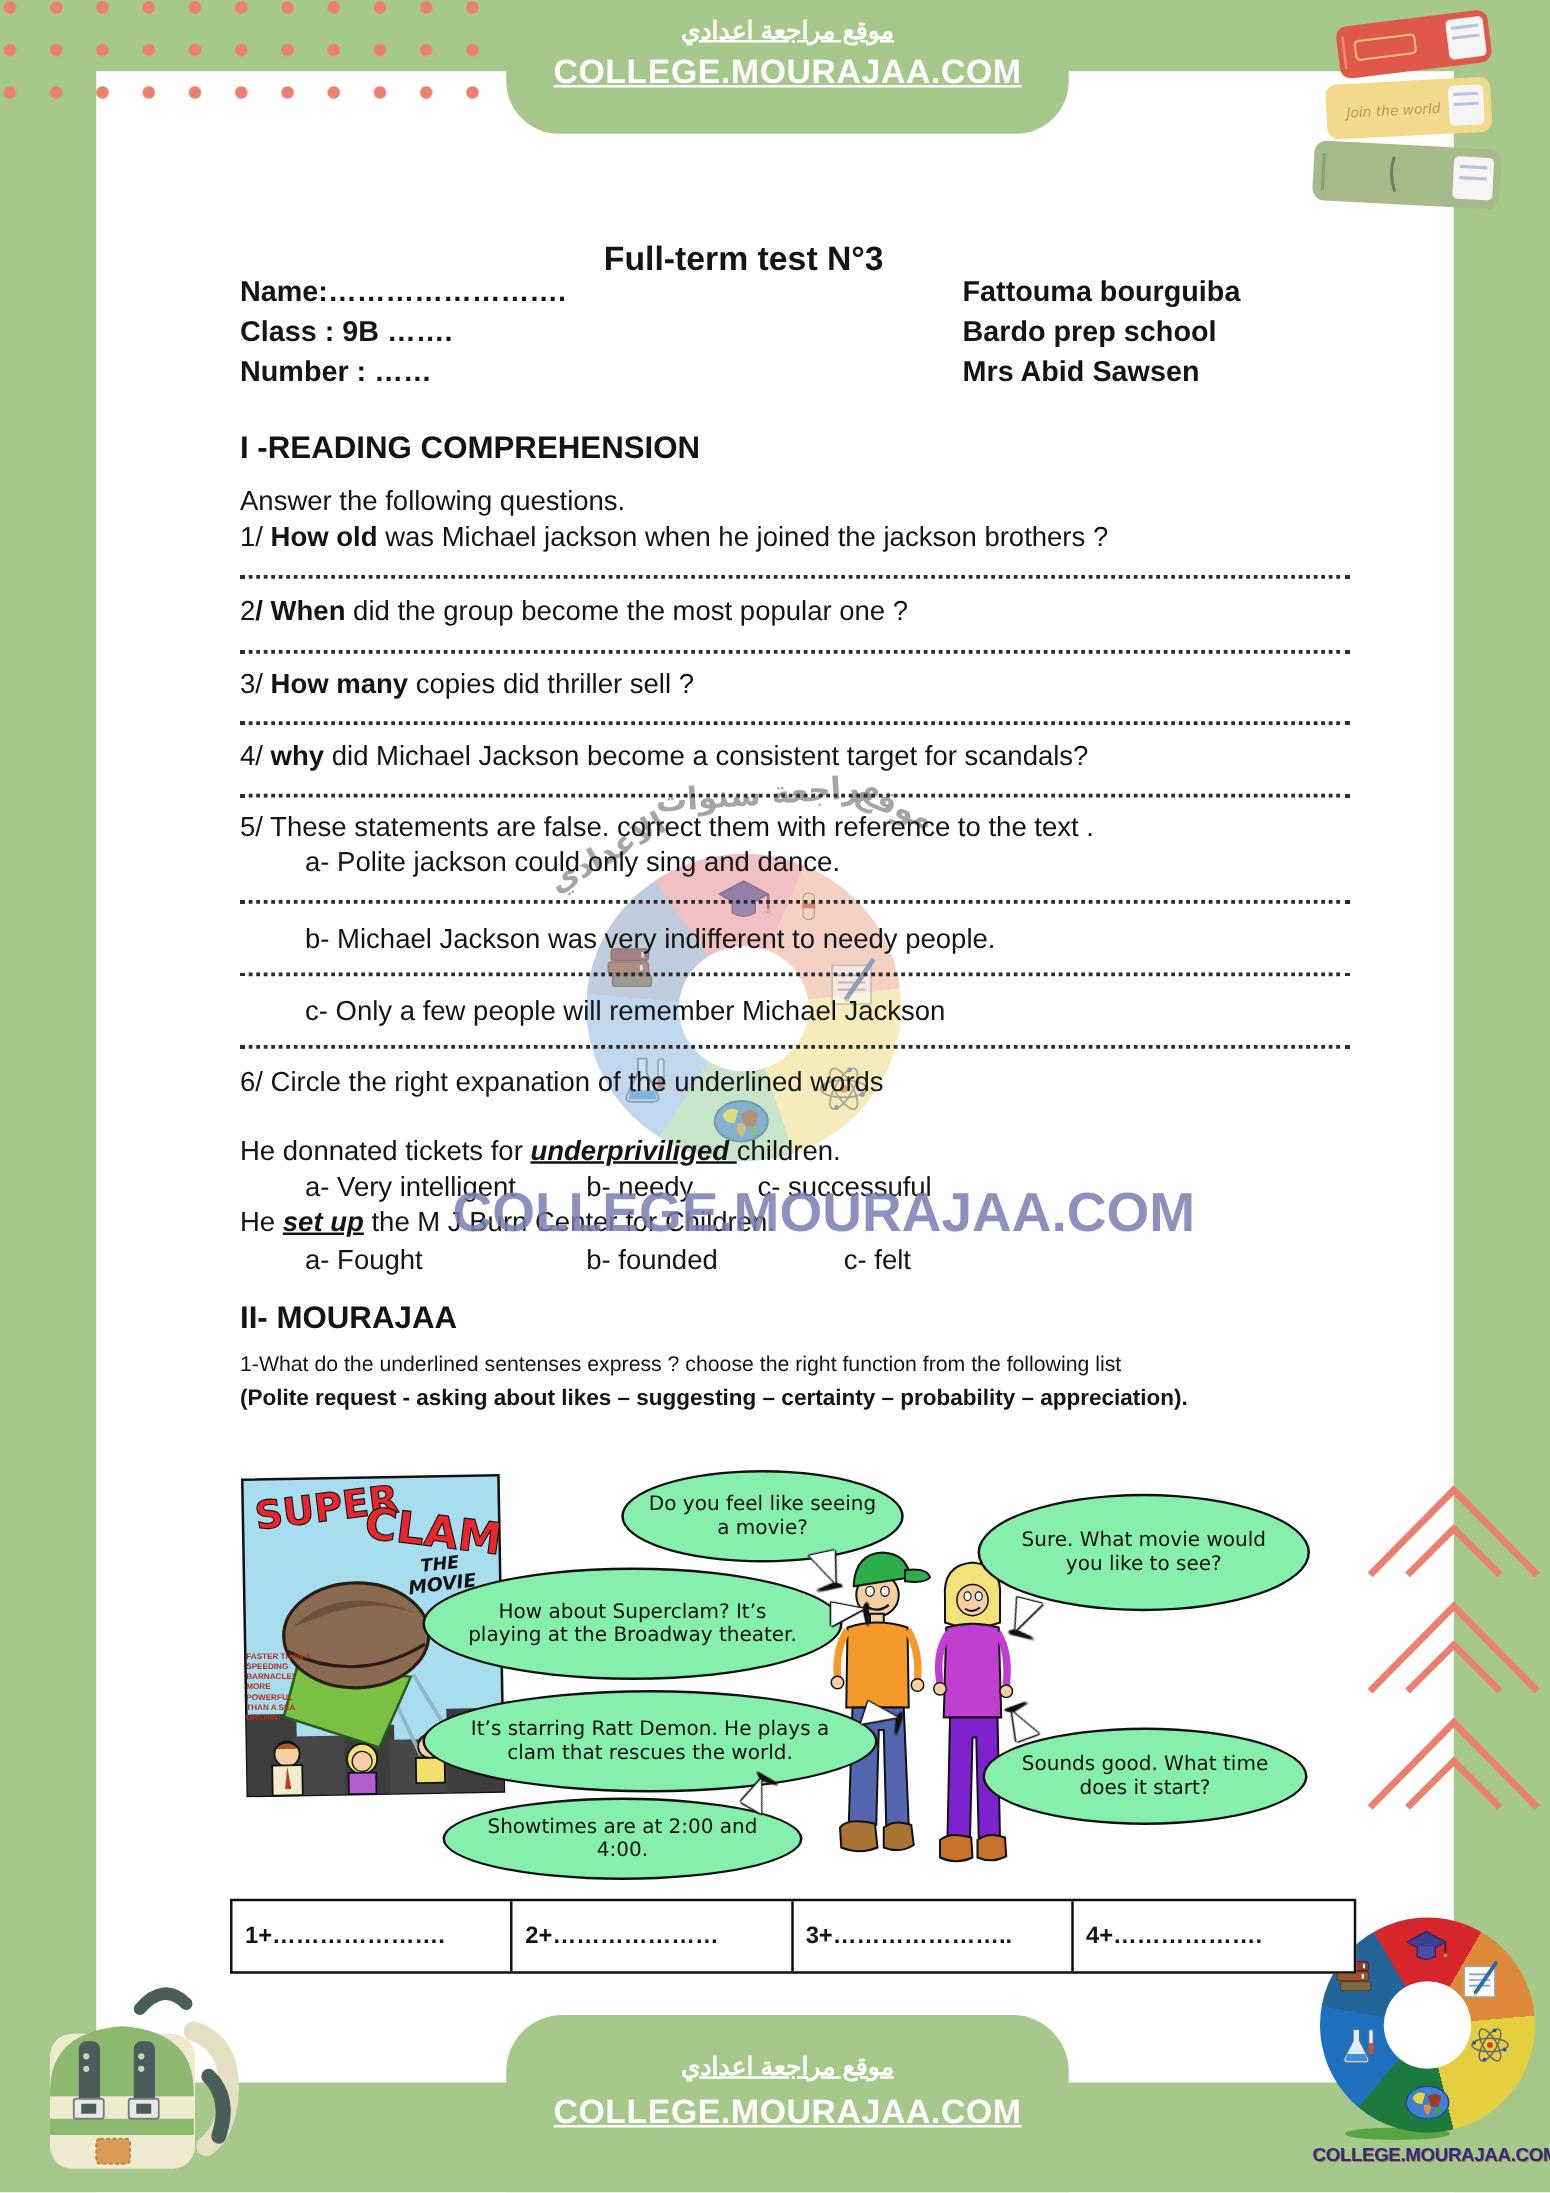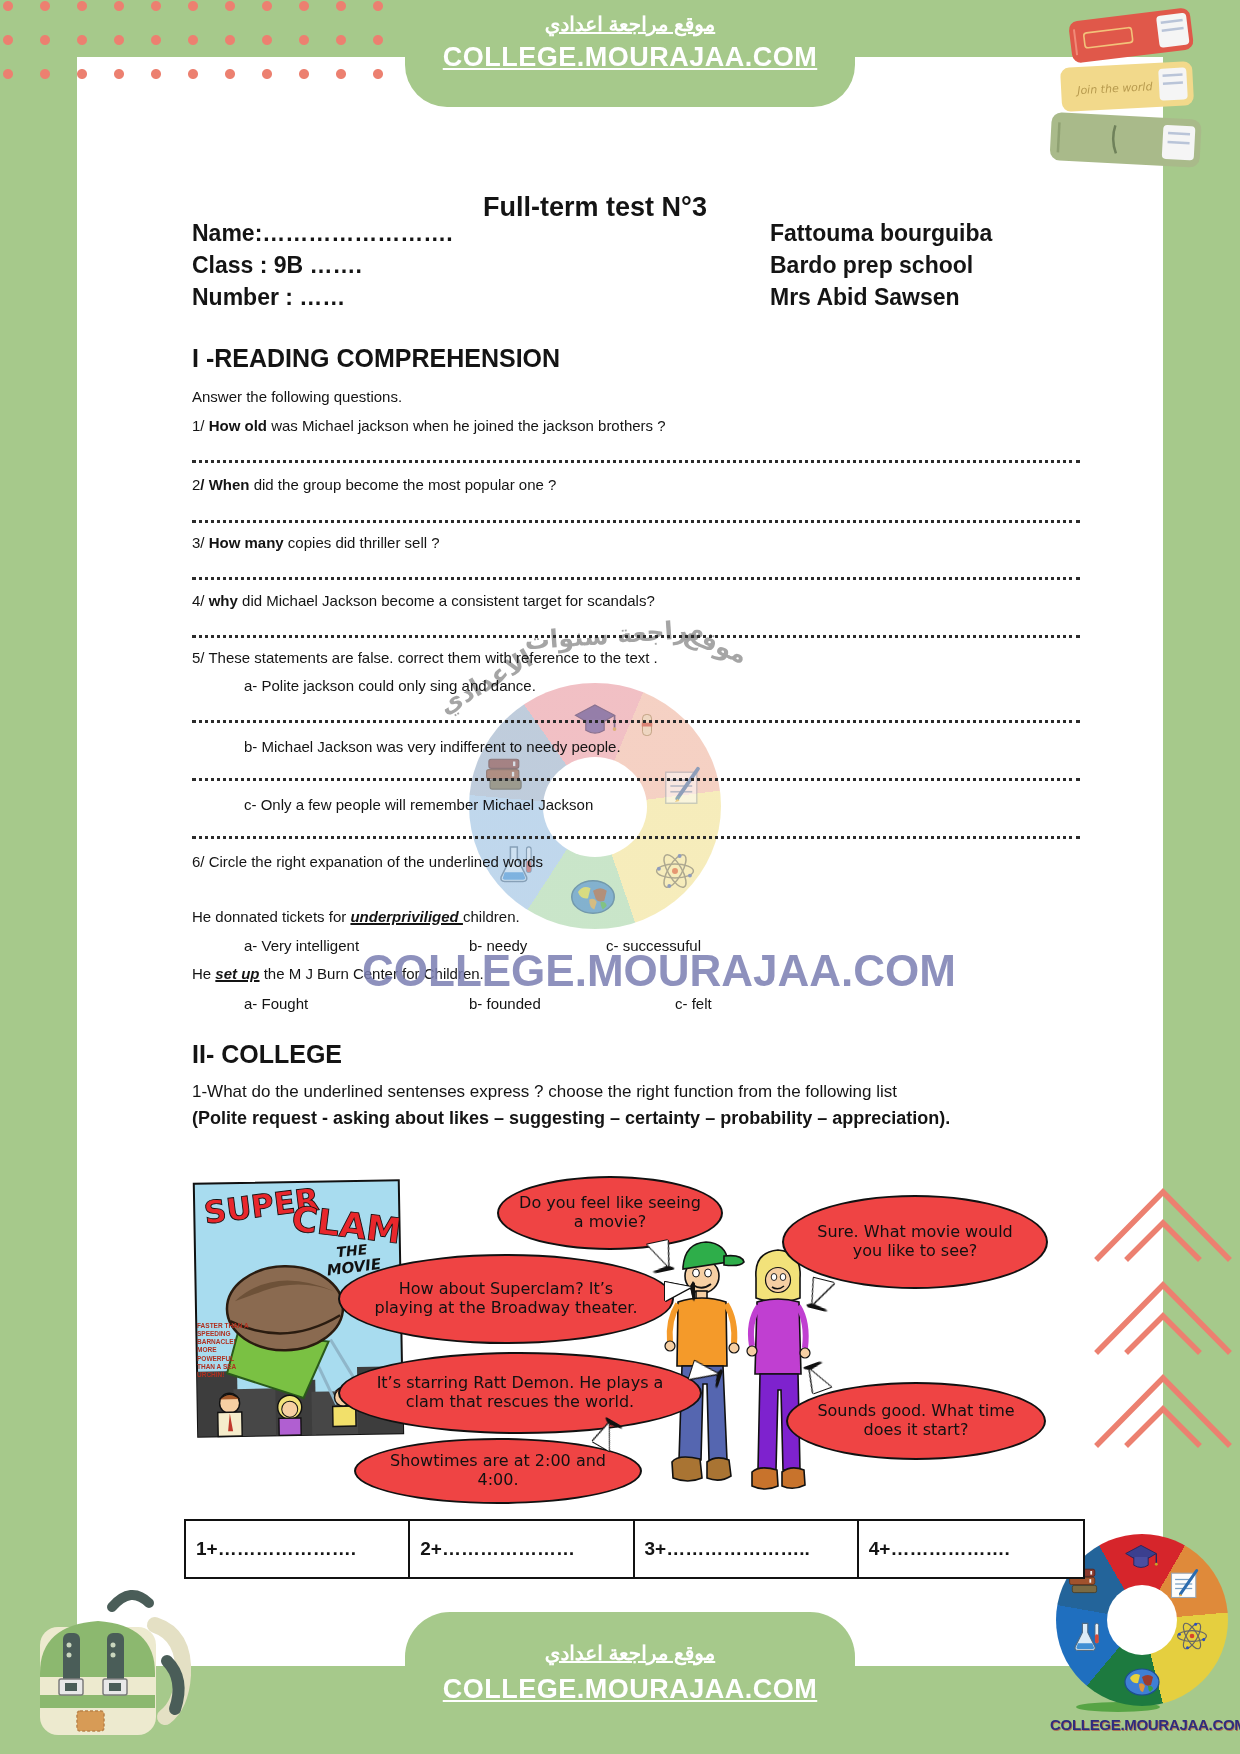--- a/index.html
+++ b/index.html
@@ -14,41 +14,41 @@
   .frame-bottom{left:0;top:1666px;width:1240px;height:88px;}
   .header-tab{left:405px;top:0;width:450px;height:107px;border-radius:0 0 42px 42px;z-index:2;}
   .footer-tab{left:405px;top:1612px;width:450px;height:142px;border-radius:45px 45px 0 0;z-index:2;}
   .site-ar{color:#fff;font-weight:bold;font-size:20px;text-decoration:underline;text-align:center;width:450px;z-index:3;}
   .site-en{color:#fff;font-weight:bold;font-size:27px;letter-spacing:.5px;text-decoration:underline;text-align:center;width:450px;z-index:3;}
   
   .dots{left:2px;top:0;width:402px;height:100px;z-index:3;
         background-image:radial-gradient(circle at 6px 6px,#ec8070 4.5px,rgba(0,0,0,0) 5.5px);
         background-size:37px 34px;}
   
-  .t{font-size:15px;white-space:nowrap;z-index:4;}
+  .t{font-size:22px;white-space:nowrap;z-index:4;}
   .b{font-weight:bold;}
   .h{font-weight:bold;font-size:25px;white-space:nowrap;z-index:4;}
   .title{font-weight:bold;font-size:27px;text-align:center;z-index:4;}
   .fld{font-weight:bold;font-size:23px;white-space:nowrap;z-index:4;}
   .dotline{border-bottom:3px dotted #2b2b2b;height:16px;width:888px;left:192px;z-index:4;}
   .ukey{font-weight:bold;text-decoration:underline;text-decoration-thickness:2px;font-style:italic;}
   
   .wm-ring{left:469px;top:683px;width:252px;height:246px;border-radius:50%;opacity:.55;z-index:1;
      background:conic-gradient(from -35deg,
        rgba(225,120,130,.85) 0deg 58deg, rgba(232,150,120,.8) 58deg 118deg,
        rgba(236,215,110,.85) 118deg 196deg, rgba(140,200,140,.85) 196deg 248deg,
        rgba(120,170,215,.85) 248deg 310deg, rgba(110,140,175,.8) 310deg 360deg);}
   .wm-hole{left:543px;top:757px;width:104px;height:100px;border-radius:50%;background:#fff;z-index:1;}
   .wm-text{left:362px;top:946px;font-weight:bold;font-size:44px;letter-spacing:0;
            color:rgba(122,126,178,.85);white-space:nowrap;z-index:5;}
   .wm-icon{opacity:.5;z-index:1;}
   .logo-icon{z-index:3;}
   .wm-arc{z-index:1;}
   
-  .bubble{position:absolute;background:#ef4444;border:2.5px solid #111;border-radius:50%;
+  .bubble{position:absolute;background:#86efac;border:2.5px solid #111;border-radius:50%;
           display:flex;align-items:center;justify-content:center;text-align:center;
           font-family:"DejaVu Sans",sans-serif;font-size:16px;line-height:1.18;color:#111;z-index:6;}
   .bubble .inner{width:82%;}
   .tail{position:absolute;width:0;height:0;border-style:solid;
         filter:drop-shadow(1px 1px 0 #111) drop-shadow(-1px 0 0 #111) drop-shadow(0 -1px 0 #111);}
   .tail-down{border-left:16px solid transparent;border-right:5px solid transparent;border-top:26px solid #fff;}
   .tail-downl{border-left:5px solid transparent;border-right:16px solid transparent;border-top:26px solid #fff;}
   .tail-right{border-top:5px solid transparent;border-bottom:14px solid transparent;border-left:26px solid #fff;}
   .tail-left{border-top:5px solid transparent;border-bottom:14px solid transparent;border-right:26px solid #fff;}
   .tail-upl{border-left:5px solid transparent;border-right:14px solid transparent;border-bottom:24px solid #fff;}
@@ -230,21 +230,21 @@
   <svg class="abs wm-icon" style="left:482px;top:750px;" width="46" height="46" viewBox="0 0 40 40">
       <use href="#i-books"></use>
     </svg>
   <svg class="abs wm-arc" style="left:430px;top:600px;" width="420" height="200" viewBox="0 0 420 200">
     <text x="250" y="55" font-size="25" font-weight="bold" fill="#8f8f8f" opacity=".8" transform="rotate(22 290 55)" dir="rtl">موقع</text>
     <text x="95" y="45" font-size="25" font-weight="bold" fill="#8f8f8f" opacity=".8" transform="rotate(-4 160 45)" dir="rtl">مراجعة سنوات</text>
     <text x="10" y="95" font-size="25" font-weight="bold" fill="#8f8f8f" opacity=".8" transform="rotate(-30 50 95)" dir="rtl">الاعدادي</text>
   </svg>
   <div class="abs wm-text">COLLEGE.MOURAJAA.COM</div>
 
-  <div class="abs h" style="left:192px;top:1040px;">II- COLLEGE</div>
+  <div class="abs h" style="left:192px;top:1040px;">II- MOURAJAA</div>
   <div class="abs t" style="left:192px;top:1082px;font-size:17px;">1-What do the underlined sentenses express ? choose the right function from the following list</div>
   <div class="abs t b" style="left:192px;top:1108px;font-size:18px;">(Polite request  - asking about likes – suggesting – certainty – probability – appreciation).</div>
 
   <svg class="abs" style="left:180px;top:1170px;z-index:5;" width="910" height="345" viewBox="0 0 910 345">
 
     <g transform="rotate(-1 120 140)">
       <rect x="16" y="12" width="205" height="253" fill="#a8dcef" stroke="#111" stroke-width="2"></rect>
       <rect x="16" y="200" width="40" height="65" fill="#3d3d3d"></rect>
       <rect x="52" y="218" width="46" height="47" fill="#474747"></rect>
       <rect x="94" y="210" width="40" height="55" fill="#3d3d3d"></rect>

